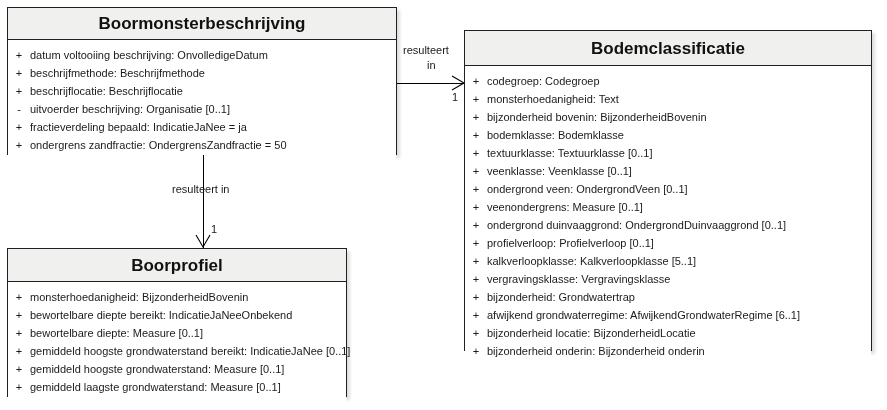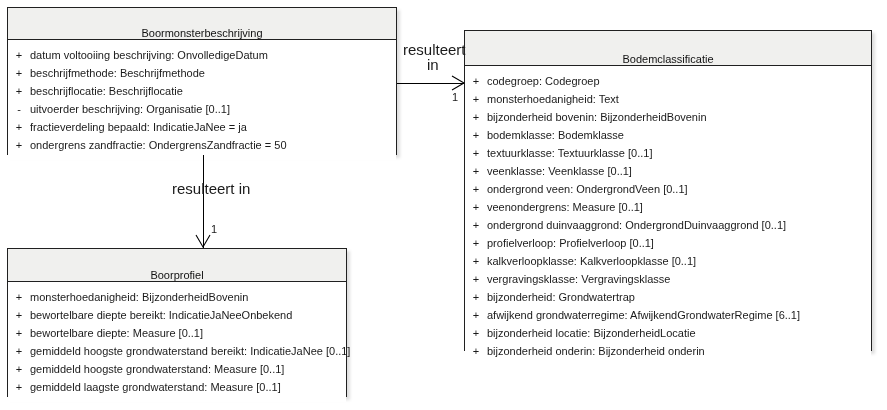--- a/index.html
+++ b/index.html
@@ -32,26 +32,26 @@
     box-sizing: border-box;
     border: 1px solid #202020;
     background: #ffffff;
     box-shadow: 3px 3px 3px rgba(0,0,0,0.13);
   }
   .uml-class-header {
     box-sizing: border-box;
     background: #f0f0ee;
     border-bottom: 1px solid #202020;
     text-align: center;
-    font-weight: normal;
-    font-size: 11px;
+    font-weight: bold;
+    font-size: 17px;
     color: #111111;
     line-height: 1;
     display: flex;
-    align-items: flex-end;
+    align-items: center;
     justify-content: center;
   }
   .uml-class-body {
     box-sizing: border-box;
     background: #ffffff;
     padding: 6px 0 6px 0;
   }
   .uml-attr {
     display: flex;
     align-items: baseline;
@@ -81,21 +81,21 @@
   .connector-line.horizontal { height: 1px; }
   .connector-line.vertical   { width: 1px; }
 
   .connector-arrow {
     position: absolute;
     overflow: visible;
   }
 
   .connector-label {
     position: absolute;
-    font-size: 15px;
+    font-size: 11px;
     color: #1a1a1a;
     white-space: nowrap;
     line-height: 12px;
   }
   .connector-mult {
     position: absolute;
     font-size: 11px;
     color: #1a1a1a;
     white-space: nowrap;
     line-height: 12px;
@@ -178,21 +178,21 @@
       <div class="uml-attr">
         <span class="uml-attr-vis">+</span>
         <span class="uml-attr-text">ondergrond duinvaaggrond: OndergrondDuinvaaggrond [0..1]</span>
       </div>
       <div class="uml-attr">
         <span class="uml-attr-vis">+</span>
         <span class="uml-attr-text">profielverloop: Profielverloop [0..1]</span>
       </div>
       <div class="uml-attr">
         <span class="uml-attr-vis">+</span>
-        <span class="uml-attr-text">kalkverloopklasse: Kalkverloopklasse [0..1]</span>
+        <span class="uml-attr-text">kalkverloopklasse: Kalkverloopklasse [5..1]</span>
       </div>
       <div class="uml-attr">
         <span class="uml-attr-vis">+</span>
         <span class="uml-attr-text">vergravingsklasse: Vergravingsklasse</span>
       </div>
       <div class="uml-attr">
         <span class="uml-attr-vis">+</span>
         <span class="uml-attr-text">bijzonderheid: Grondwatertrap</span>
       </div>
       <div class="uml-attr">

